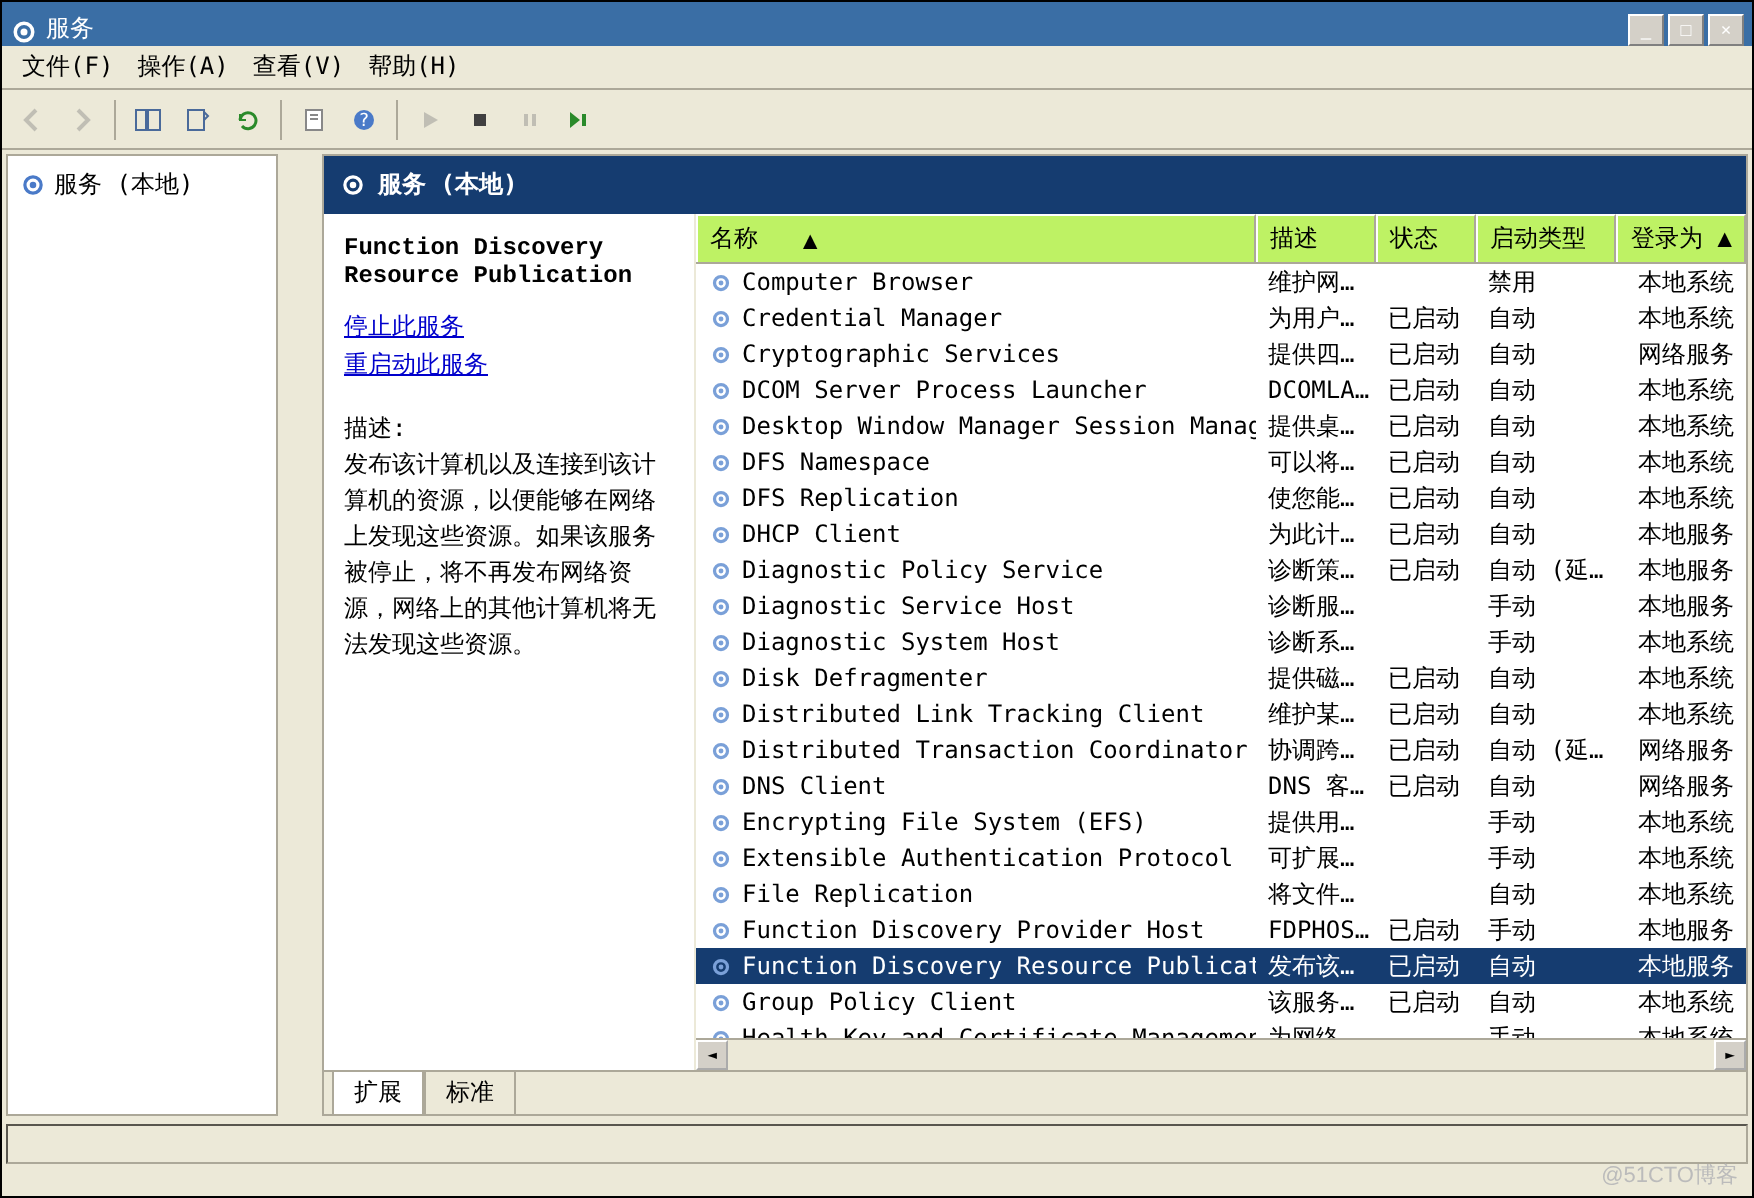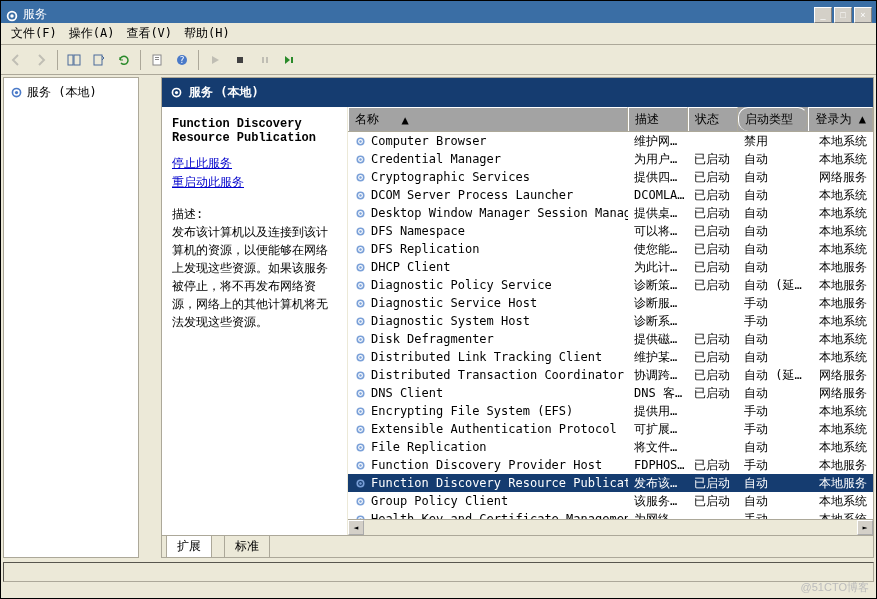--- a/index.html
+++ b/index.html
@@ -18,34 +18,34 @@
 .leftpane { width: 155px; background: #fff; border: 1px solid #aca899; margin: 2px; padding: 4px; font-size: 12px; }
 .treenode { display:flex; align-items:center; gap:4px; padding:2px; }
 .rightpane { flex: 1; margin: 2px 2px 2px 0; display: flex; flex-direction: column; border: 1px solid #aca899; background: #fff; }
 .detailhdr { background: #153c70; color: #fff; padding: 6px 8px; font-size: 12px; font-weight: bold; display:flex; align-items:center; gap:6px; }
 .detailbody { display: flex; flex: 1; overflow: hidden; }
 .detailleft { width: 186px; padding: 10px; font-size: 12px; border-right: 1px solid #ece9d8; }
 .svcname { font-family: "Courier New", monospace; font-weight: bold; margin-bottom: 10px; }
 .svclink { color: #0000cc; text-decoration: underline; cursor: pointer; display:block; margin-bottom:2px; }
 .svcdesc { margin-top: 14px; line-height: 1.5; }
 .listarea { flex: 1; display: flex; flex-direction: column; overflow: hidden; }
-.colhdr { display: flex; background: #a3a3a3; border-bottom: 1px solid #aca899; font-size: 12px; }
+.colhdr { display: flex; background: #bef264; border-bottom: 1px solid #aca899; font-size: 12px; }
 .colhdr div { padding: 3px 6px; border-right: 1px solid #aca899; border-top: 1px solid #fff; border-left: 1px solid #fff; white-space: nowrap; overflow: hidden; }
 .rows { flex: 1; overflow-y: auto; overflow-x: auto; font-size: 12px; font-family: "Courier New", monospace; }
 .row { display: flex; height: 18px; align-items: center; white-space: nowrap; cursor: pointer; }
 .row.sel { background: #153c70; color: #fff; }
 .cell { padding: 0 6px; overflow: hidden; white-space: nowrap; }
 .c0 { width: 280px; display:flex; align-items:center; gap:4px; }
 .c1 { width: 60px; }
 .c2 { width: 50px; }
-.c3 { width: 70px; border-radius: 10px; }
+.c3 { width: 70px; }
 .c4 { width: 65px; text-align: right; }
 .gear { width:13px; height:13px; flex-shrink:0; }
 .tabs { height: 22px; display: flex; align-items: flex-end; padding: 0 4px; background: #ece9d8; border-top: 1px solid #aca899; font-size:12px; }
-.tab { padding: 2px 10px; border: 1px solid #aca899; border-bottom: none; background: #fff; margin-right: 12px; cursor:pointer; }
+.tab { padding: 2px 10px; border: 1px solid #aca899; border-bottom: none; background: #fff; margin-right: 0; cursor:pointer; }
 .tab.inactive { background: #ece9d8; text-align: center; }
 .statusbar { height: 20px; background: #ece9d8; border-top: 1px solid #aca899; margin:2px; border:1px inset #aca899; }
 .watermark { position:absolute; right:8px; bottom:4px; color:#bbb; font-size:11px; font-family:Arial; }
 .scrollx { height:16px; background:#ece9d8; border-top:1px solid #aca899; display:flex; }
 .sbtn { width:16px; height:15px; background:#d4d0c8; border:1px outset #fff; font-size:8px; text-align:center; line-height:13px; }
 .strack { flex:1; background:#ece9d8; }
 </style>
 </head>
 <body>
 

